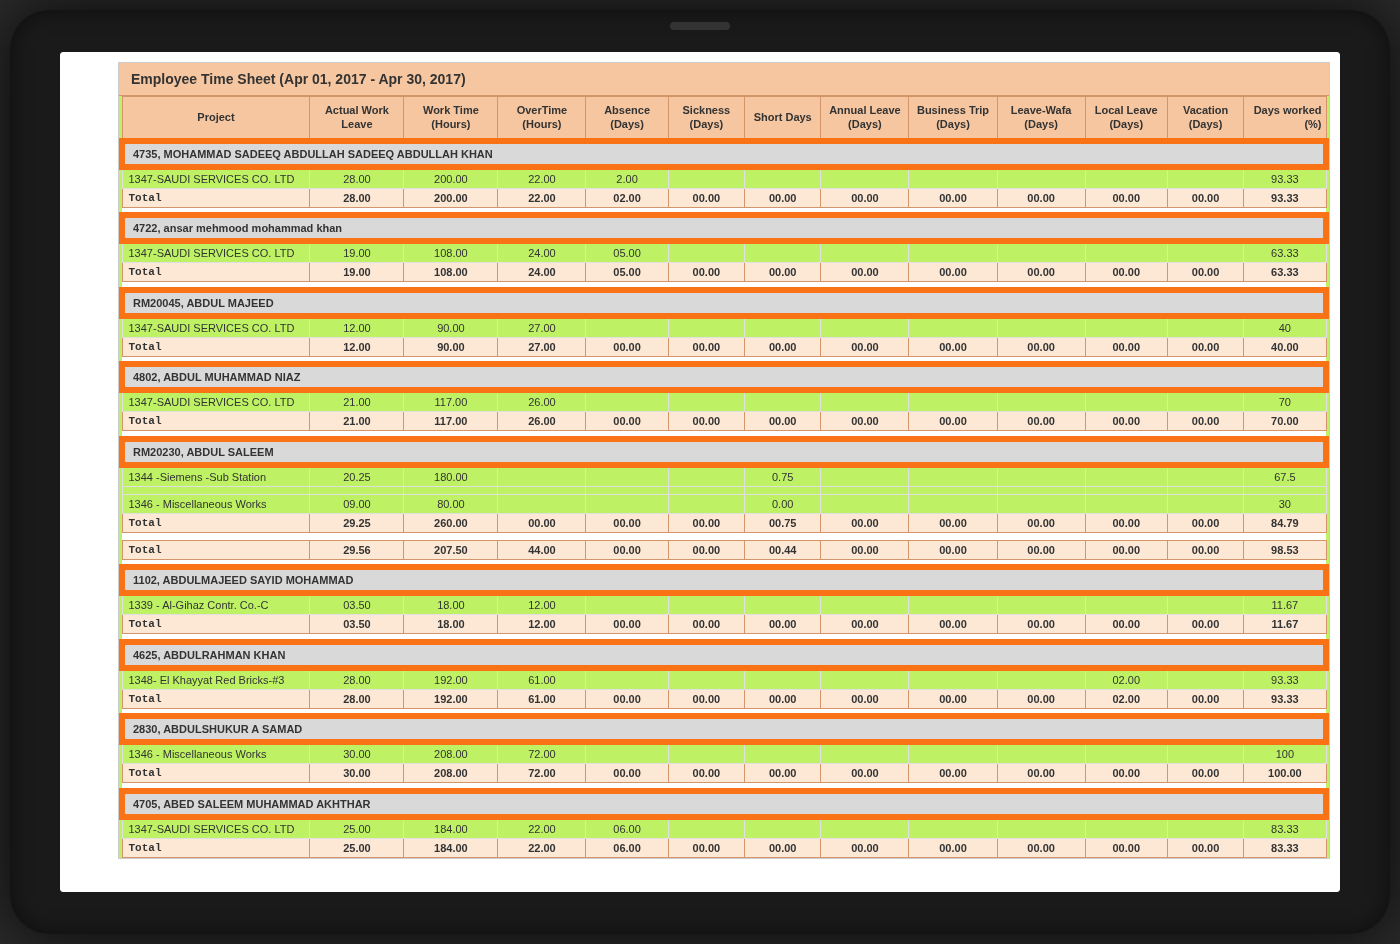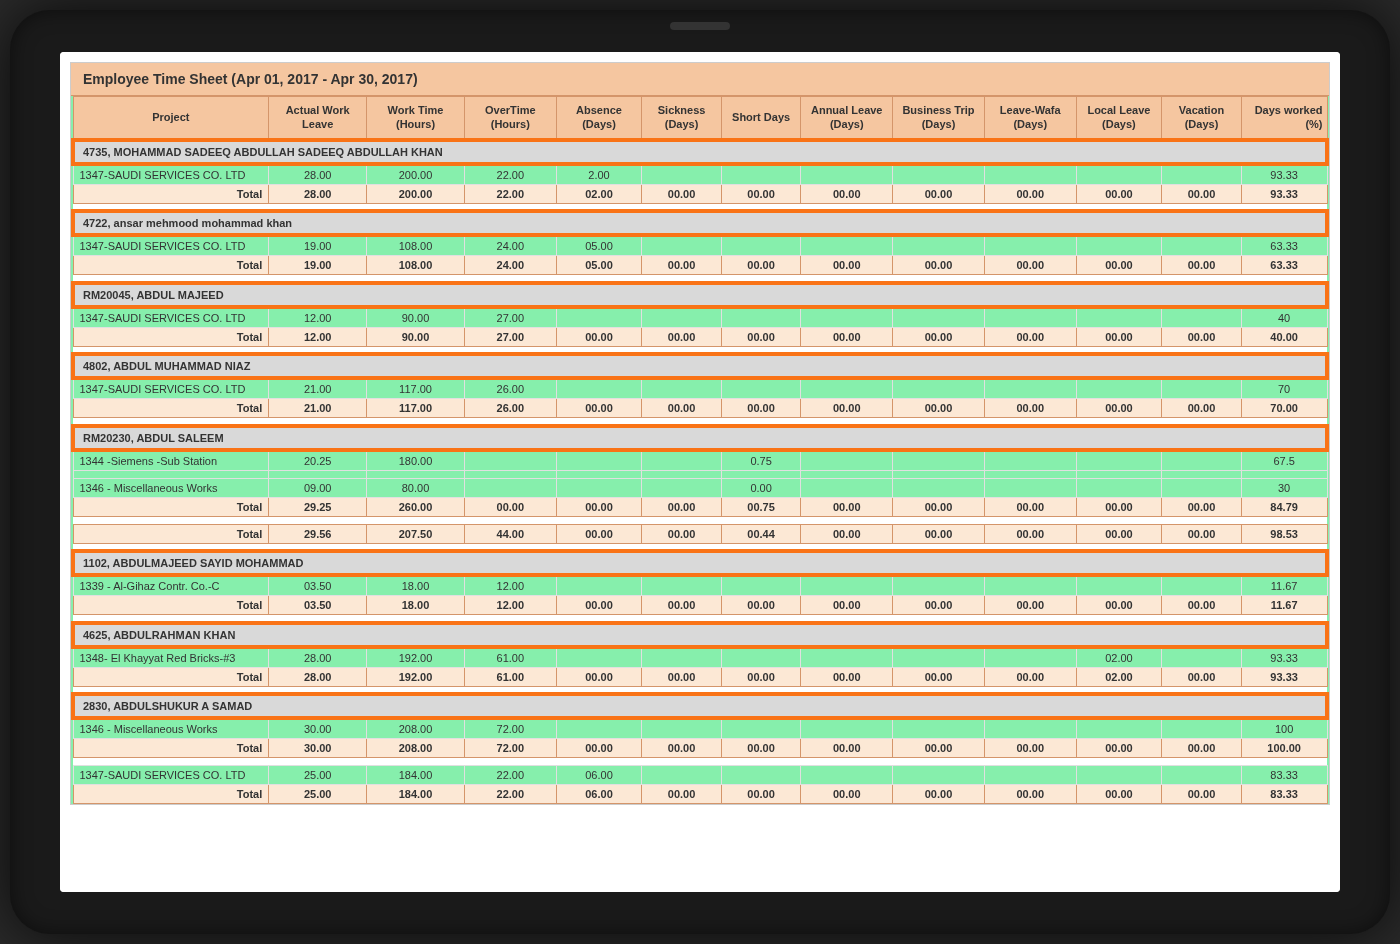--- a/index.html
+++ b/index.html
@@ -48,22 +48,23 @@
     }
 
     .content-area {
       flex: 1;
       background: white;
       overflow: auto;
       padding: 10px;
     }
 
     .report-container {
-      background: #86efac;
+      background: #bef264;
       border: 1px solid #ccc;
+      margin-left: 48px;
     }
 
     .report-title {
       background: #f5c6a0;
       padding: 8px 12px;
       font-size: 14px;
       font-weight: bold;
       color: #333;
       border-bottom: 1px solid #d4956a;
     }
@@ -90,21 +91,21 @@
 
     tbody tr.group-header {
       background: #d9d9d9;
     }
 
     tbody tr.group-header td {
       padding: 4px 8px;
       font-weight: bold;
       font-size: 11px;
       color: #333;
-      border: 4px solid #f97316;
+      border: 6px solid #f97316;
     }
 
     tbody tr.data-row td {
       padding: 3px 6px;
       border: 1px solid #e0e0e0;
       text-align: center;
       color: #333;
     }
 
     tbody tr.data-row td:first-child {
@@ -117,21 +118,22 @@
 
     tbody tr.total-row td {
       padding: 3px 6px;
       border: 1px solid #d4956a;
       text-align: center;
       font-weight: bold;
       color: #333;
     }
 
     tbody tr.total-row td:first-child {
-      text-align: right;
+      text-align: left;
+      font-family: Liberation Mono, monospace;
     }
 
     tbody tr.spacer {
       height: 8px;
       background: white;
     }
 
     tbody tr.spacer td {
       border: none;
     }
@@ -539,20 +541,23 @@
                 <td>00.00</td>
                 <td>00.00</td>
                 <td>00.00</td>
                 <td>00.00</td>
                 <td>00.00</td>
                 <td>100.00</td>
               </tr>
               <tr class="spacer">
                 <td colspan="13"></td>
               </tr>
+              <tr class="group-header">
+                <td colspan="13">4705,  ABED SALEEM MUHAMMAD  AKHTHAR</td>
+              </tr>
               <tr class="data-row">
                 <td>1347-SAUDI SERVICES CO. LTD</td>
                 <td>25.00</td>
                 <td>184.00</td>
                 <td>22.00</td>
                 <td>06.00</td>
                 <td></td>
                 <td></td>
                 <td></td>
                 <td></td>

